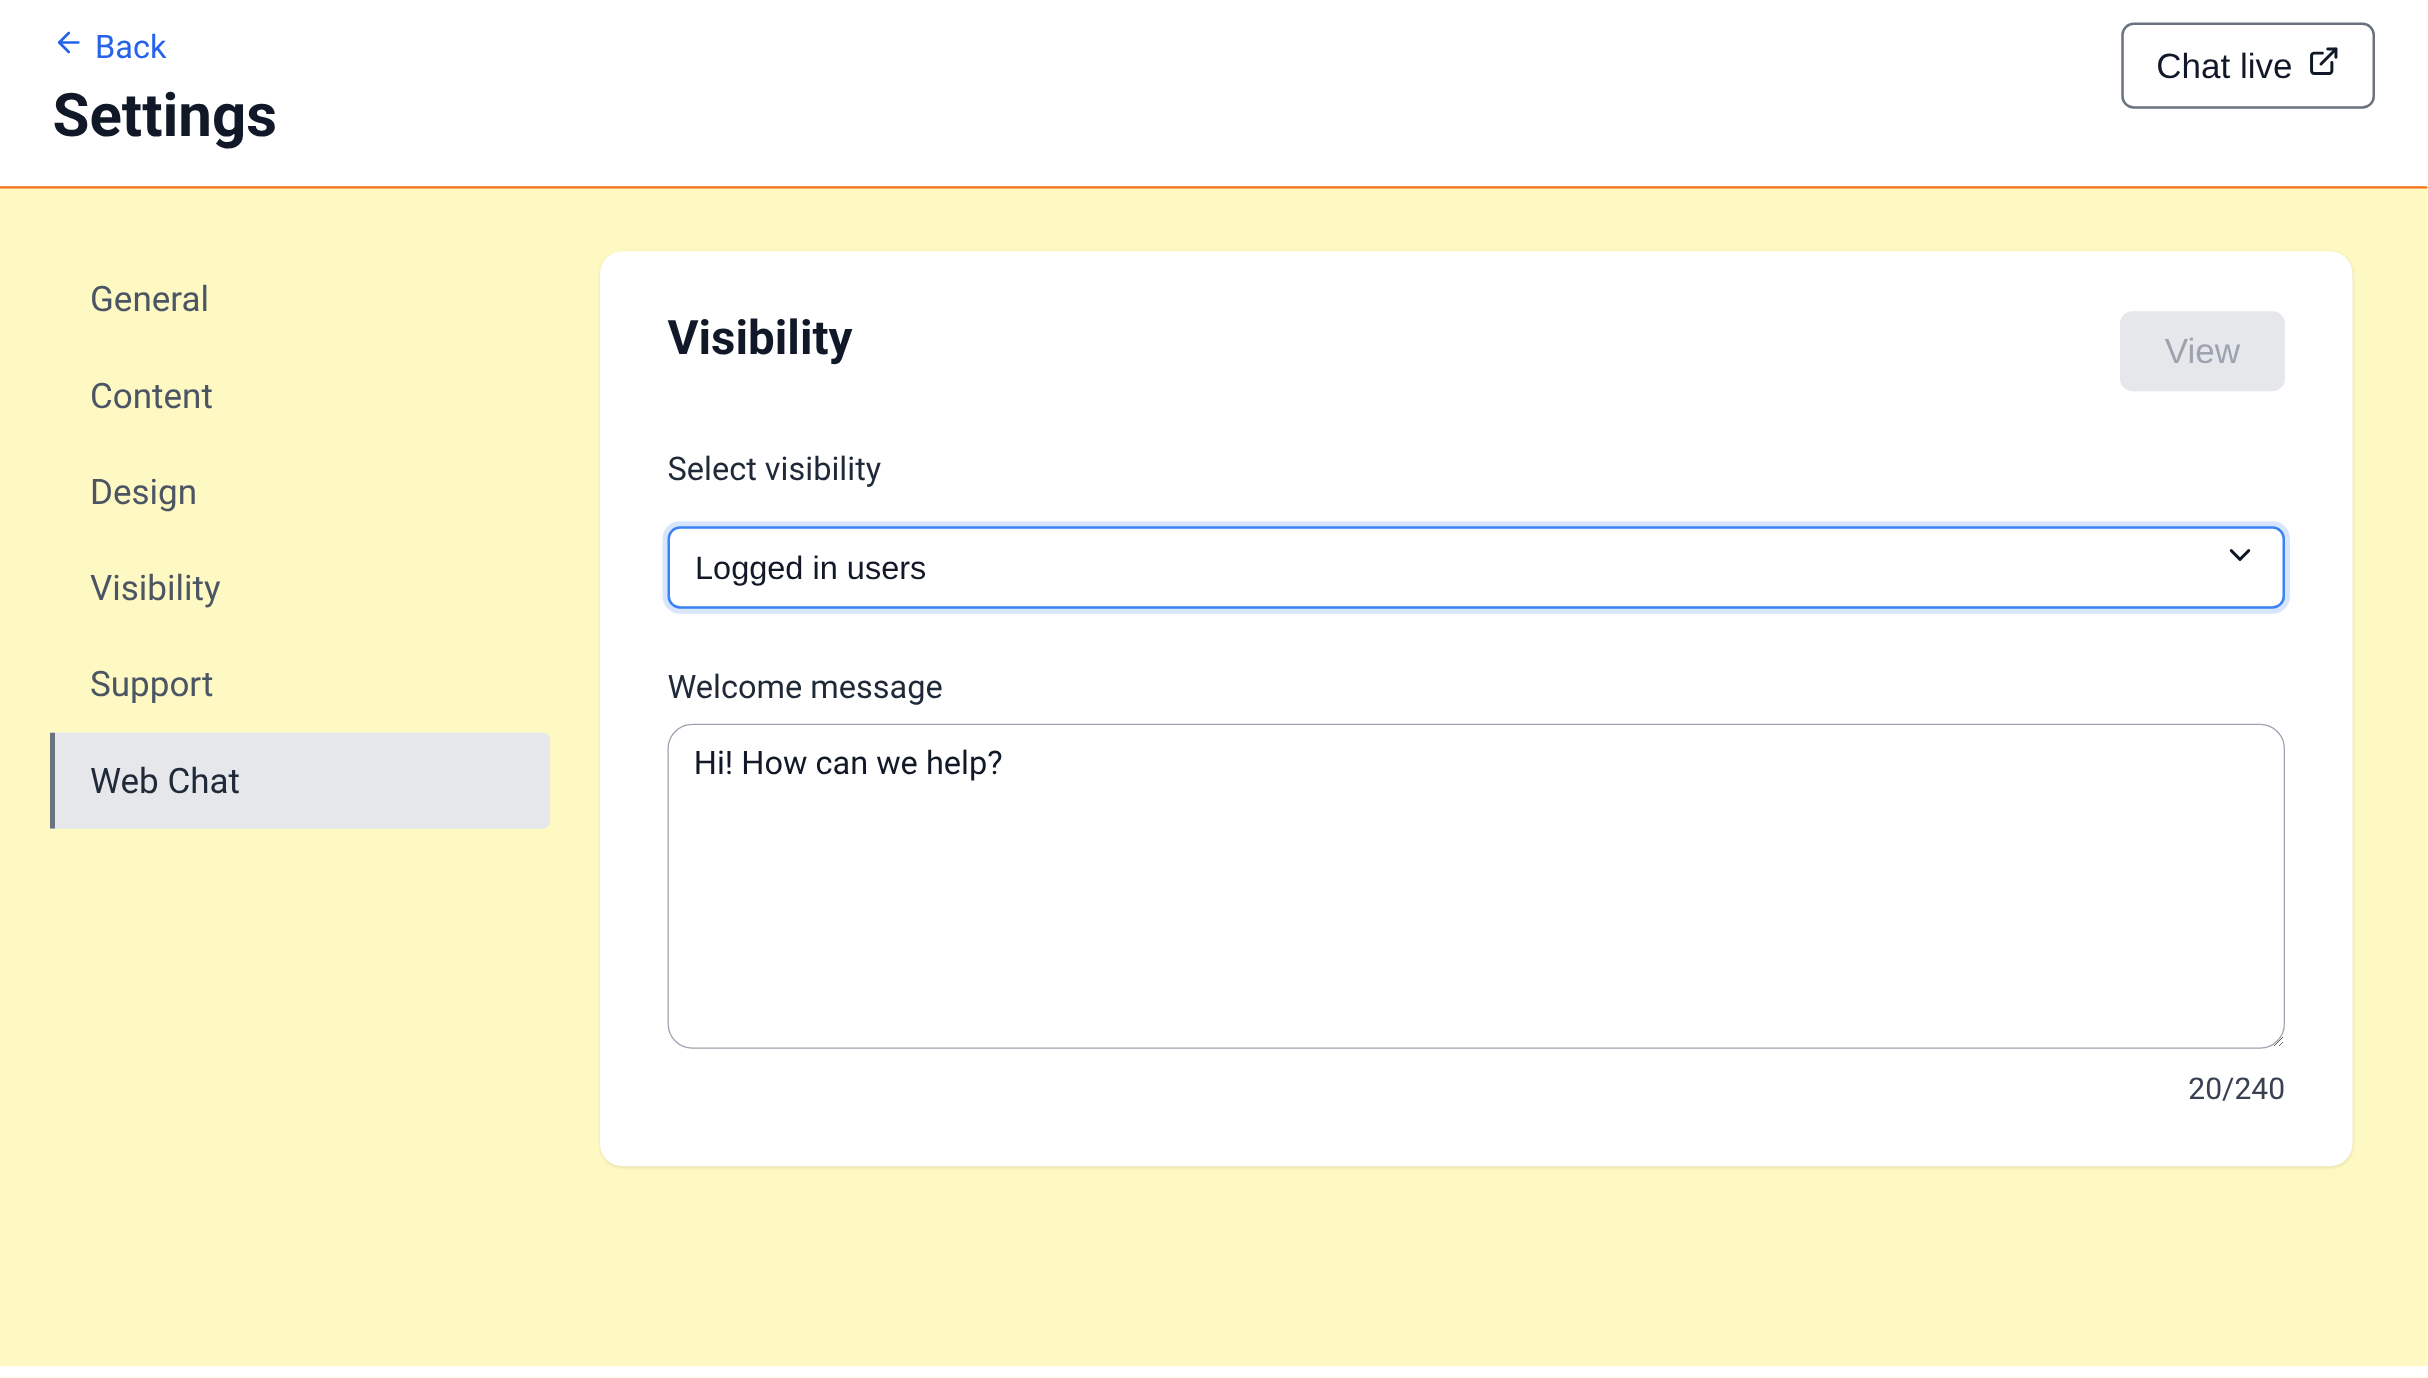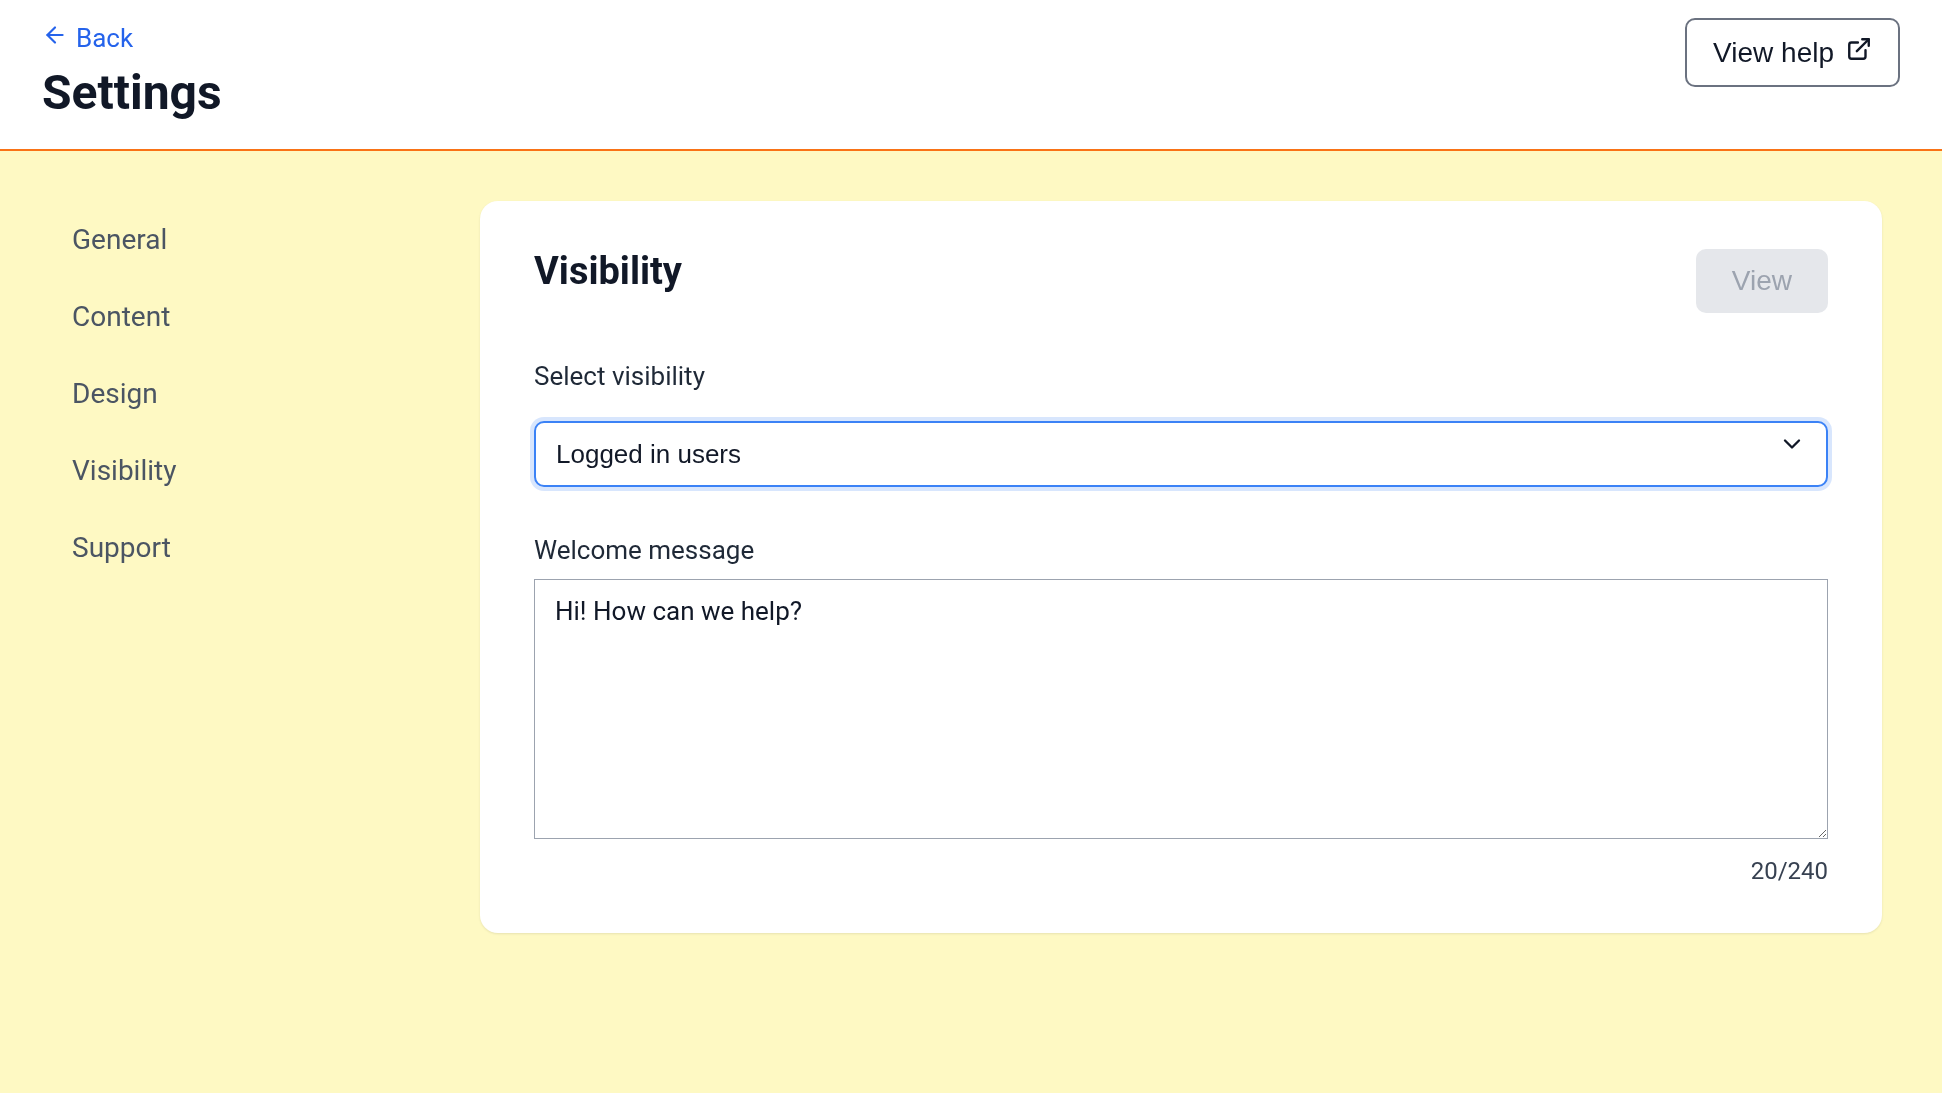--- a/index.html
+++ b/index.html
@@ -158,21 +158,21 @@
       height: 28px;
       stroke: #111827;
     }
     .textarea-field {
       width: 100%;
       min-height: 260px;
       padding: 16px 20px;
       font-size: 26px;
       font-family: inherit;
       border: 1px solid #9ca3af;
-      border-radius: 0;
+      border-radius: 20px;
       resize: vertical;
       color: #111827;
     }
     .char-counter {
       text-align: right;
       font-size: 24px;
       color: #374151;
       margin-top: 14px;
     }
   </style>
@@ -186,21 +186,21 @@
         <svg viewBox="0 0 24 24" fill="none" stroke-width="2" stroke-linecap="round" stroke-linejoin="round">
           <line x1="19" y1="12" x2="5" y2="12"></line>
           <polyline points="12 19 5 12 12 5"></polyline>
         </svg>
       </span>
       <span>Back</span>
     </a>
     <h1 class="page-title">Settings</h1>
   </div>
   <button class="view-live-btn">
-    <span>View help</span>
+    <span>Chat live</span>
     <span>
       <svg viewBox="0 0 24 24" fill="none" stroke-width="2.2" stroke-linecap="round" stroke-linejoin="round">
         <path d="M18 13v6a2 2 0 0 1-2 2H5a2 2 0 0 1-2-2V8a2 2 0 0 1 2-2h6"></path>
         <polyline points="15 3 21 3 21 9"></polyline>
         <line x1="10" y1="14" x2="21" y2="3"></line>
       </svg>
     </span>
   </button>
 </div>
 
@@ -213,20 +213,23 @@
       <span>Content</span>
     </div>
     <div class="sidebar-item">
       <span>Design</span>
     </div>
     <div class="sidebar-item">
       <span>Visibility</span>
     </div>
     <div class="sidebar-item">
       <span>Support</span>
+    </div>
+    <div class="sidebar-item active">
+      <span>Web Chat</span>
     </div>
   </nav>
 
   <div class="main-panel">
     <div class="card">
       <div class="card-header">
         <h2 class="card-title">Visibility</h2>
         <button class="save-btn">View</button>
       </div>
 

